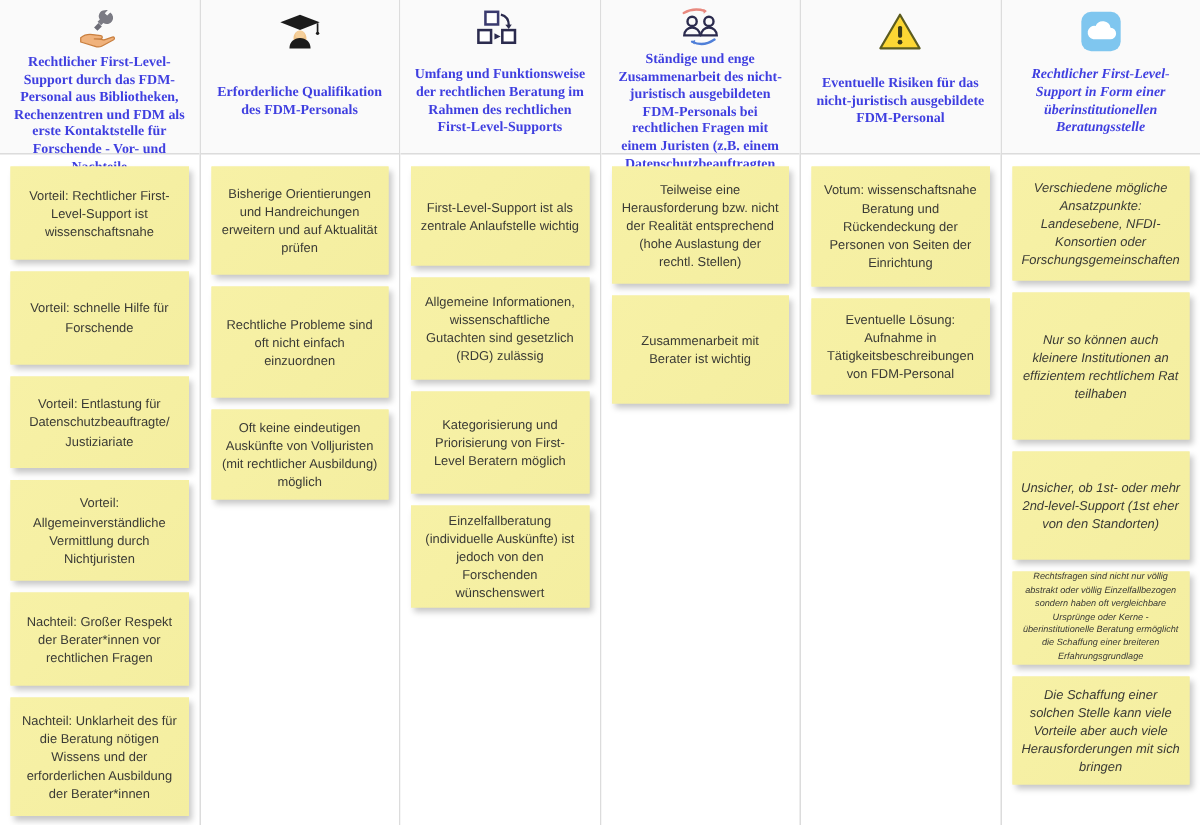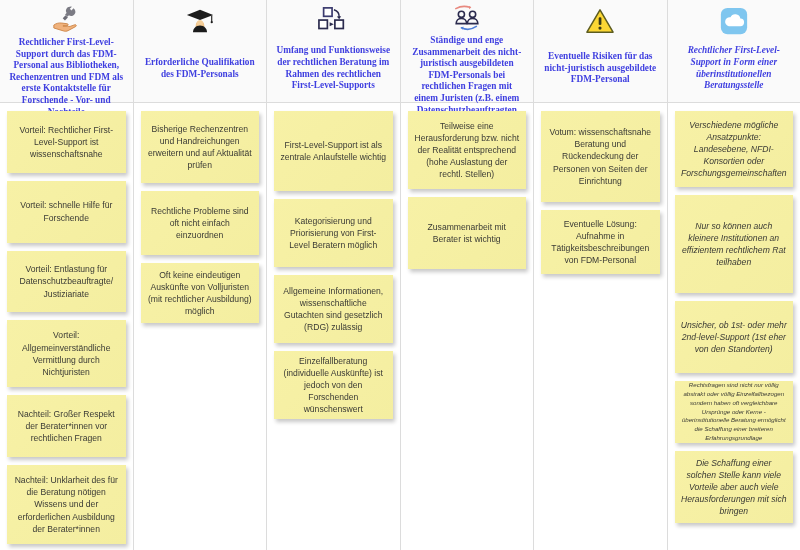--- a/index.html
+++ b/index.html
@@ -137,22 +137,22 @@
           <path d="M16 15.5 c-2.6 0-4.6 2.2-4.6 5.2 v1.6 h9.2 v-1.6 c0-3-2-5.2-4.6-5.2z" fill="#f0c48a"></path>
           <path d="M16 15.2 c-1.9 0-3.3 1.2-3.3 3 0 1.9 1.5 3.3 3.3 3.3 s3.3-1.4 3.3-3.3 c0-1.8-1.4-3-3.3-3z" fill="#f5cf9a"></path>
           <path d="M8.5 28 c0-4.3 3.3-7.3 7.5-7.3 s7.5 3 7.5 7.3 z" fill="#1b1b1b"></path>
         </svg>
       </div>
       <div class="head-title-box">
         <div class="head-title">Erforderliche Qualifikation des FDM-Personals</div>
       </div>
     </div>
     <div class="notes">
-      <div class="note" style="height:72px;flex:0 0 auto">Bisherige Rechenzentren und Handreichungen erweitern und auf Aktualität prüfen</div>
-      <div class="note" style="height:64px;flex:0 0 auto">Rechtliche Probleme sind oft nicht einfach einzuordnen</div>
+      <div class="note" style="height:72px;flex:0 0 auto">Bisherige Orientierungen und Handreichungen erweitern und auf Aktualität prüfen</div>
+      <div class="note" style="height:74px;flex:0 0 auto">Rechtliche Probleme sind oft nicht einfach einzuordnen</div>
       <div class="note" style="height:60px;flex:0 0 auto">Oft keine eindeutigen Auskünfte von Volljuristen (mit rechtlicher Ausbildung) möglich</div>
     </div>
   </div>
 
   <div class="column">
     <div class="col-head">
       <div class="icon-wrap">
         <svg width="32" height="30" viewBox="0 0 34 32">
           <rect x="7" y="2" width="9" height="9" fill="#ffffff" stroke="#3a3a6e" stroke-width="1.8"></rect>
           <rect x="2" y="15" width="9" height="9" fill="#ffffff" stroke="#2b2b4e" stroke-width="1.8"></rect>
@@ -160,23 +160,23 @@
           <path d="M18 4 q6 1.5 5.6 8.5" fill="none" stroke="#2b2b4e" stroke-width="1.6"></path>
           <path d="M21.1 11.2 l2.5 3 2.1-3.2" fill="#2b2b4e"></path>
           <path d="M17.8 19.5 l-4.4-2.2 0 4.4 z" fill="#2b2b4e"></path>
         </svg>
       </div>
       <div class="head-title-box">
         <div class="head-title">Umfang und Funktionsweise der rechtlichen Beratung im Rahmen des rechtlichen First-Level-Supports</div>
       </div>
     </div>
     <div class="notes">
-      <div class="note" style="height:80px;flex:0 0 auto">First-Level-Support ist als zentrale Anlaufstelle wichtig</div>
+      <div class="note" style="height:66px;flex:0 0 auto">First-Level-Support ist als zentrale Anlaufstelle wichtig</div>
+      <div class="note" style="height:68px;flex:0 0 auto">Allgemeine Informationen, wissenschaftliche Gutachten sind gesetzlich (RDG) zulässig</div>
       <div class="note" style="height:68px;flex:0 0 auto">Kategorisierung und Priorisierung von First-Level Beratern möglich</div>
-      <div class="note" style="height:68px;flex:0 0 auto">Allgemeine Informationen, wissenschaftliche Gutachten sind gesetzlich (RDG) zulässig</div>
       <div class="note" style="height:68px;flex:0 0 auto">Einzelfallberatung (individuelle Auskünfte) ist jedoch von den Forschenden wünschenswert</div>
     </div>
   </div>
 
   <div class="column">
     <div class="col-head">
       <div class="icon-wrap">
         <svg width="32" height="28" viewBox="0 0 34 30">
           <path d="M5 5 q7-4 15-1.5" fill="none" stroke="#e8897f" stroke-width="1.7" stroke-linecap="round"></path>
           <path d="M19 2.2 l2.6 1.4 -2.3 1.9" fill="#e8897f"></path>
@@ -205,21 +205,21 @@
           <path d="M16 3 L30 27 H2 z" fill="#fcd734" stroke="#5c5c20" stroke-width="1.6" stroke-linejoin="round"></path>
           <rect x="14.6" y="11" width="2.9" height="8.4" rx="1.2" fill="#3a3a18"></rect>
           <circle cx="16" cy="22.6" r="1.7" fill="#3a3a18"></circle>
         </svg>
       </div>
       <div class="head-title-box">
         <div class="head-title">Eventuelle Risiken für das nicht-juristisch ausgebildete FDM-Personal</div>
       </div>
     </div>
     <div class="notes">
-      <div class="note" style="height:91px;flex:0 0 auto">Votum:  wissenschaftsnahe Beratung und Rückendeckung der Personen von Seiten der Einrichtung</div>
+      <div class="note" style="height:80px;flex:0 0 auto">Votum:  wissenschaftsnahe Beratung und Rückendeckung der Personen von Seiten der Einrichtung</div>
       <div class="note" style="height:64px;flex:0 0 auto">Eventuelle Lösung: Aufnahme in Tätigkeitsbeschreibungen von FDM-Personal</div>
     </div>
   </div>
 
   <div class="column">
     <div class="col-head">
       <div class="icon-wrap">
         <svg width="30" height="30" viewBox="0 0 32 32">
           <rect x="2" y="2" width="28" height="28" rx="7" fill="#7fc6ef"></rect>
           <path d="M10.5 21.5 h12 a4.1 4.1 0 0 0 .3-8.2 a5.6 5.6 0 0 0 -10.6-1.3 a4.4 4.4 0 0 0 -1.7 9.5 z" fill="#ffffff"></path>

